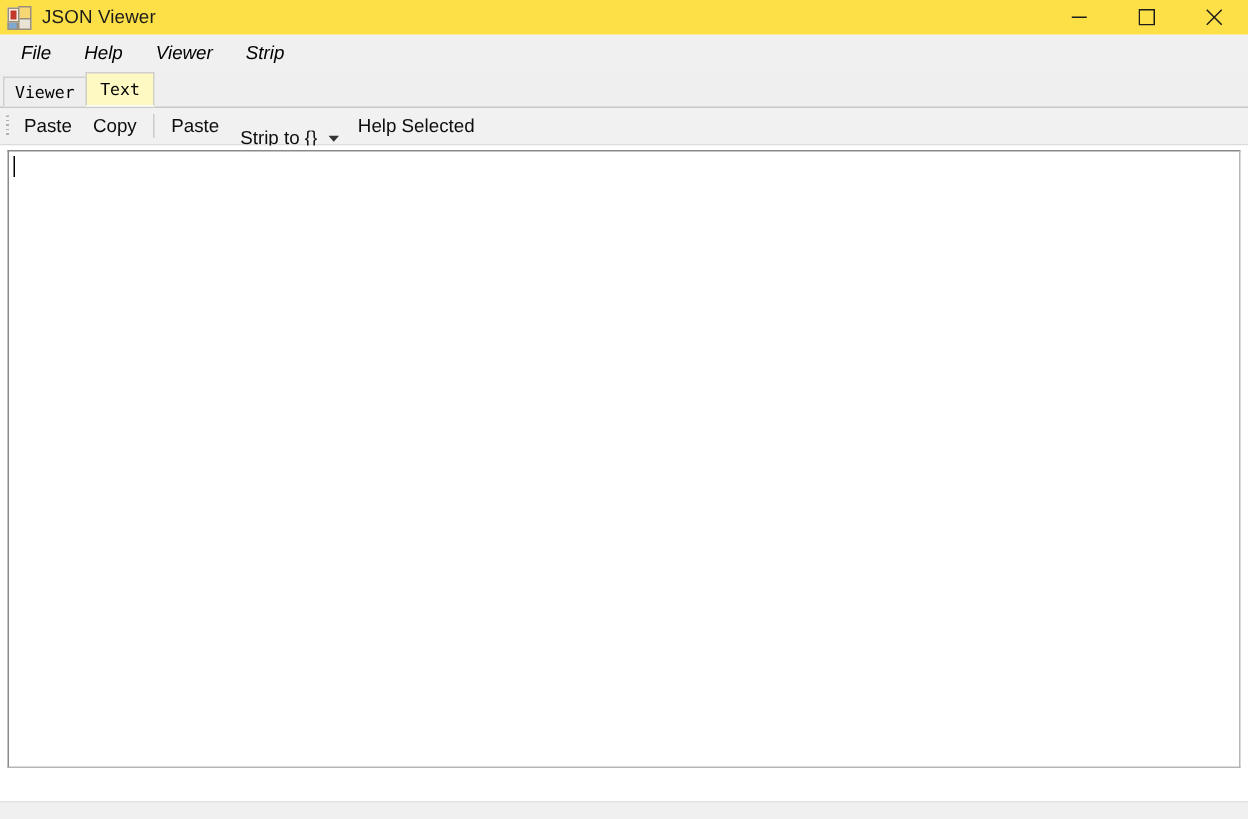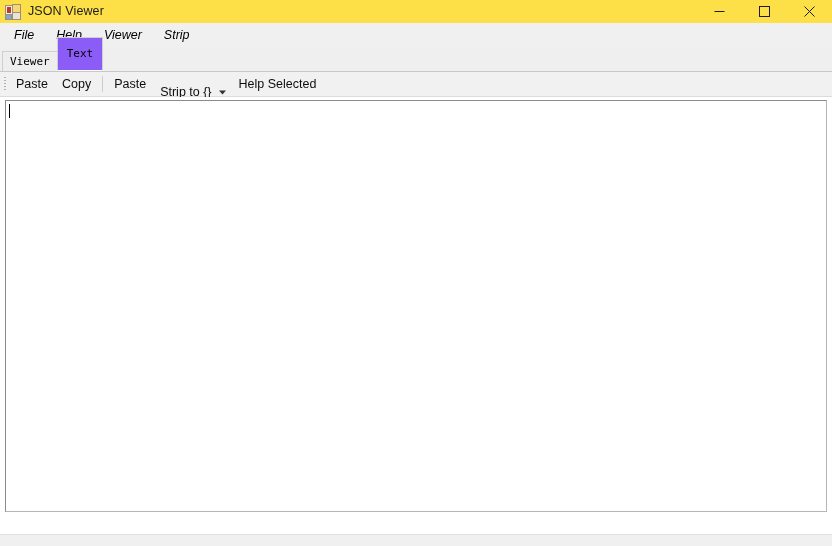--- a/index.html
+++ b/index.html
@@ -137,25 +137,25 @@
     background: #eeeeee;
     border: 1px solid #cfcfcf;
     border-bottom: none;
     padding: 5px 7px 5px 7px;
     height: 20px;
     margin-bottom: 0px;
     display: flex;
     align-items: center;
   }
   .tab-selected {
-    background: #8b5cf6;
+    background: #fef9c3;
     border: 1px solid #cfcfcf;
     border-bottom: 1px solid #ffffff;
     padding: 5px 9px 6px 9px;
-    height: 34px;
+    height: 23px;
     display: flex;
     align-items: center;
     position: relative;
     z-index: 3;
     margin-left: -1px;
     justify-content: center;
   }
 
   
   .toolbar {

